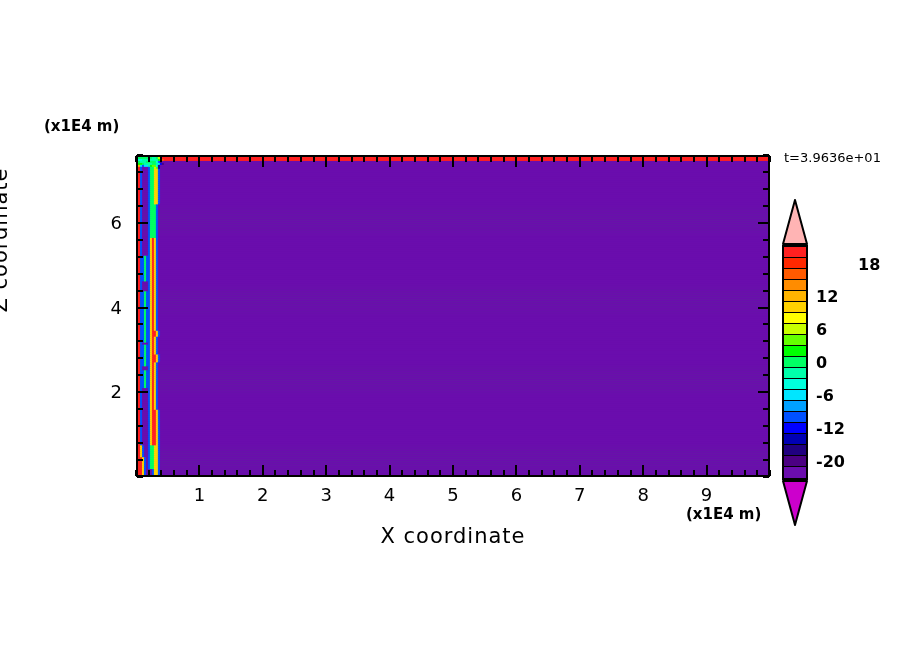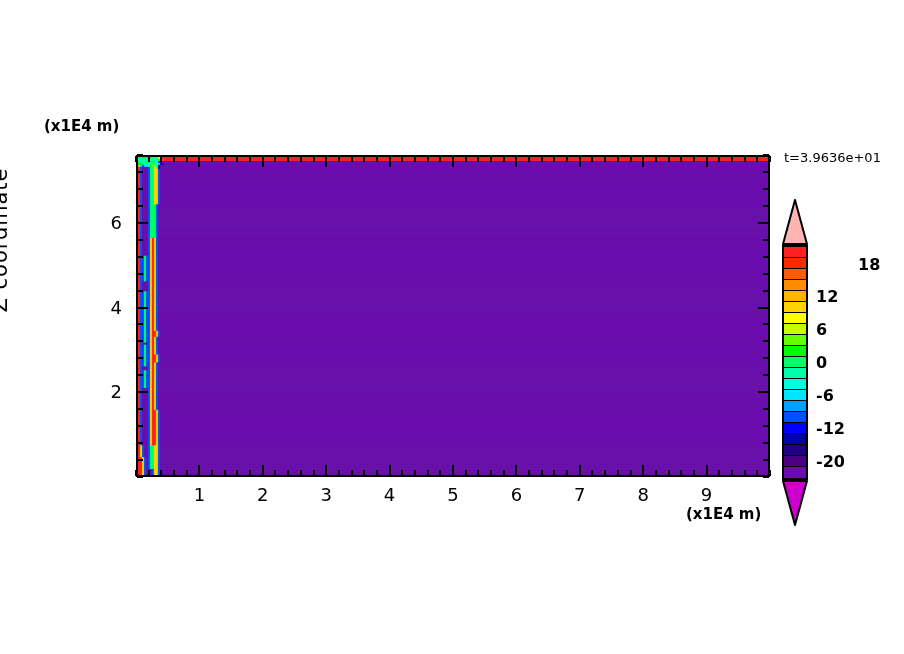--- a/index.html
+++ b/index.html
@@ -1534,20 +1534,21 @@
         <rect x="6" y="320" width="2.6" height="2.6" fill="#0050ff"></rect>
         <rect x="8" y="320" width="6.6" height="2.6" fill="#6a0dad"></rect>
         <rect x="14" y="320" width="2.6" height="2.6" fill="#0050ff"></rect>
         <rect x="16" y="320" width="4.6" height="2.6" fill="#ffd200"></rect>
         <rect x="20" y="320" width="2.6" height="2.6" fill="#0050ff"></rect>
         <rect x="22" y="320" width="612.6" height="2.6" fill="#6a0dad"></rect>
       </svg>
   </div>
 
   <div id="unit-bottom-right">(x1E4 m)</div>
+  <div id="xaxis-title">X coordinate</div>
   <div id="yaxis-title">Z coordinate</div>
 
   <div id="ticks-layer">
       <div class="tick tick-b" style="left: 135px; top: 470px;"></div>
       <div class="tick tick-b" style="left: 135px; top: 156px;"></div>
       <div class="tick tick-b" style="left: 147.68px; top: 470px;"></div>
       <div class="tick tick-b" style="left: 147.68px; top: 156px;"></div>
       <div class="tick tick-b" style="left: 160.36px; top: 470px;"></div>
       <div class="tick tick-b" style="left: 160.36px; top: 156px;"></div>
       <div class="tick tick-b" style="left: 173.04px; top: 470px;"></div>

